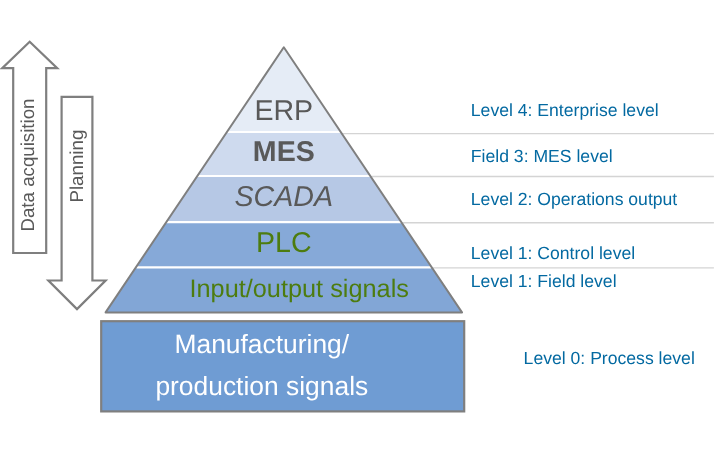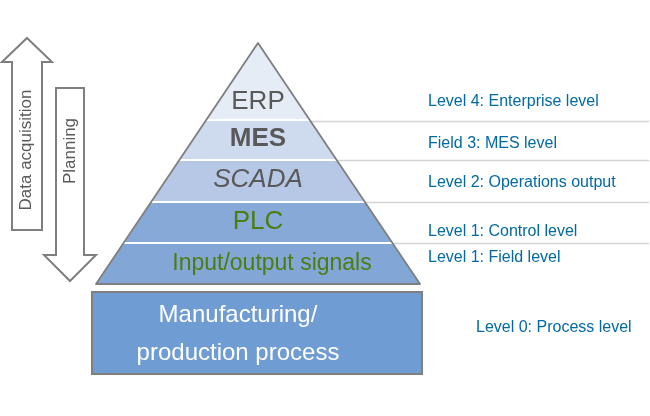--- a/index.html
+++ b/index.html
@@ -92,21 +92,21 @@
   <div class="txt arrow-label" style="left:-15px; top:141px;">Planning</div>
 
   <div class="txt band-label" style="left:158px; top:86px;  width:200px;">ERP</div>
   <div class="txt band-label" style="left:158px; top:123px; width:200px;font-weight:bold;">MES</div>
   <div class="txt band-label" style="left:158px; top:164px; width:200px;font-style:italic;">SCADA</div>
   <div class="txt band-label light" style="left:158px; top:206px; width:200px;">PLC</div>
   <div class="txt band-label light io" style="left:119px; top:249px; width:306px;">Input/output signals</div>
 
   <div class="txt base-label" style="left:92px; top:295px; width:292px;">
     <span>Manufacturing/</span>
-    <span>production process</span>
+    <span>production signals</span>
   </div>
 
   <div class="txt right-label" style="left:428px; top:90px;">Level 4: Enterprise level</div>
   <div class="txt right-label" style="left:428px; top:132px;">Field 3: MES level</div>
   <div class="txt right-label" style="left:428px; top:171px;">Level 2: Operations output</div>
   <div class="txt right-label" style="left:428px; top:220px;">Level 1: Control level</div>
   <div class="txt right-label" style="left:428px; top:246px;">Level 1: Field level</div>
   <div class="txt right-label" style="left:428px; top:316px;margin-left:48px;">Level 0: Process level</div>
 
 </div>

